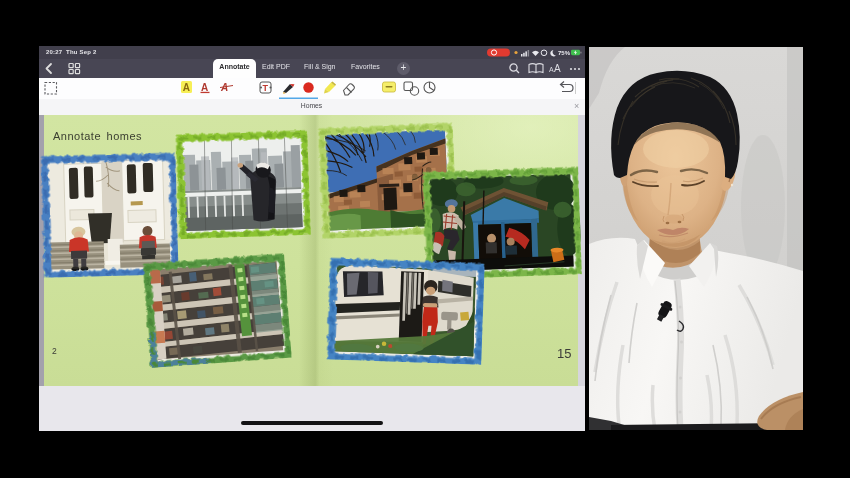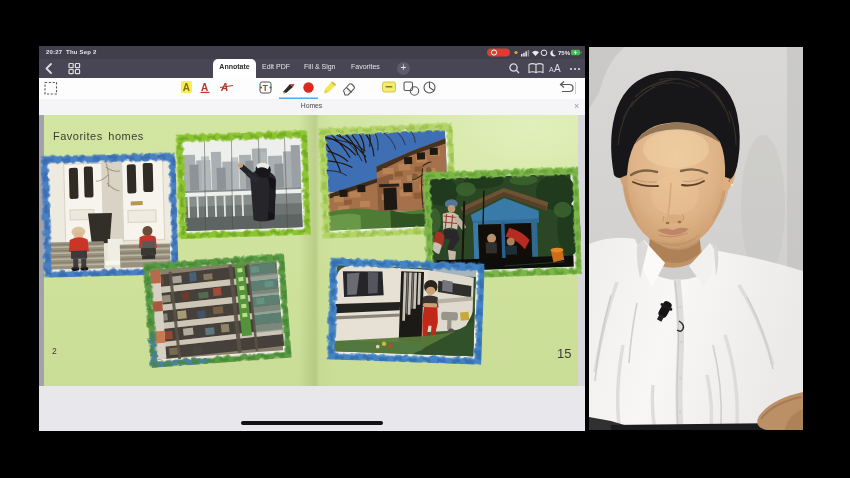--- a/index.html
+++ b/index.html
@@ -124,21 +124,21 @@
   <div class="abs" style="left:240px;top:56px;width:65px;text-align:center;font-size:6.8px;color:#47474c">Homes</div>
   <div class="abs" style="left:535px;top:55px;font-size:9px;color:#9a9aa0">×</div>
 
   <div class="abs" style="left:0;top:69px;width:5px;height:271px;background:#a3a1ac"></div>
   <div class="abs" style="left:539px;top:69px;width:7px;height:271px;background:#d6d5dc"></div>
 
   <div class="abs" style="left:5px;top:69px;width:534px;height:271px;background:linear-gradient(180deg,#d2e5a2 0%,#cee29c 55%,#c9dd96 100%)">
     <div class="abs" style="left:255px;top:0;width:34px;height:271px;background:linear-gradient(90deg,rgba(110,130,60,0) 0%,rgba(110,130,60,0.22) 48%,rgba(150,170,90,0.08) 60%,rgba(110,130,60,0) 100%)"></div>
     <div class="abs" style="left:300px;top:0;width:234px;height:120px;background:radial-gradient(ellipse at 80% 10%,rgba(240,250,210,0.5) 0%,rgba(240,250,210,0) 70%)"></div>
   </div>
-  <div class="abs" style="left:14px;top:84px;font-size:11px;color:#3a3e30;letter-spacing:.5px;word-spacing:2px">Favorites homes</div>
+  <div class="abs" style="left:14px;top:84px;font-size:11px;color:#3a3e30;letter-spacing:.5px;word-spacing:2px">Annotate homes</div>
   <div class="abs" style="left:13px;top:300px;font-size:8.5px;color:#3c3c38">2</div>
   <div class="abs" style="left:518px;top:300px;font-size:13px;color:#3c3c38">15</div>
 
   <svg class="ph" style="left:2px;top:107px;transform:rotate(-1.5deg)" width="136" height="123" viewBox="0 0 136 123">
     <rect x="4" y="4" width="128" height="115" fill="#efece2"></rect>
     <g>
       <rect x="8" y="8" width="120" height="107" fill="#ece8dd"></rect>
       <rect x="8" y="8" width="120" height="80" fill="#f1eee6"></rect>
 
       <rect x="24" y="10" width="38" height="80" fill="#fbfaf6" stroke="#d8d4c6" stroke-width="1"></rect>

